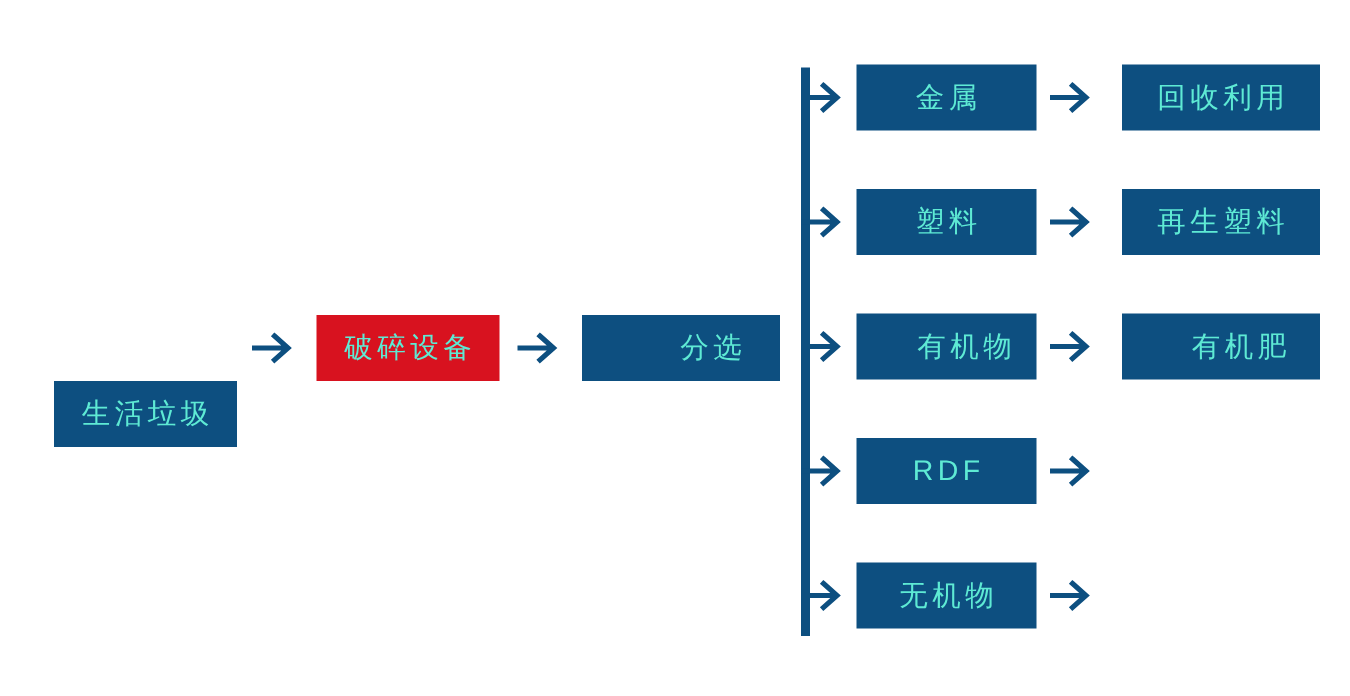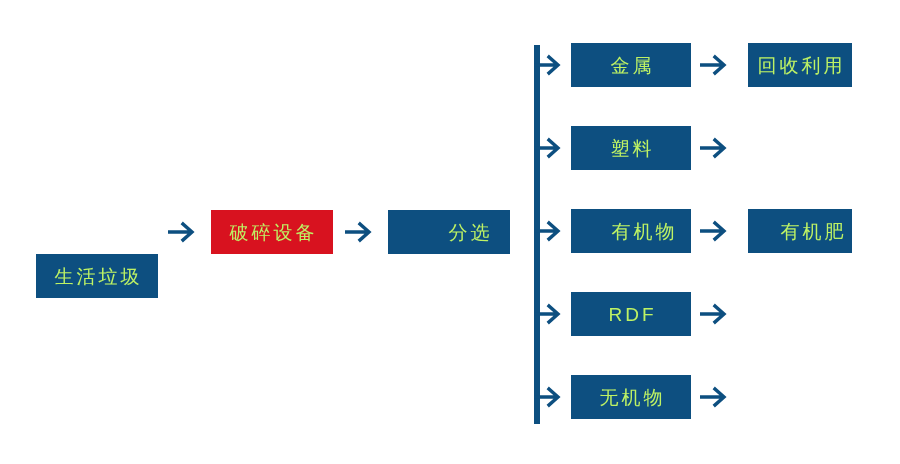--- a/index.html
+++ b/index.html
@@ -16,41 +16,41 @@
     height: 464px;
     background: #ffffff;
     overflow: hidden;
   }
   .node {
     position: absolute;
     display: flex;
     align-items: center;
     justify-content: center;
     box-sizing: border-box;
-    color: #bef264;
+    color: #5eead4;
     font-size: 19px;
     letter-spacing: 3px;
     text-indent: 3px;
     line-height: 1;
     font-weight: 400;
     white-space: nowrap;
     user-select: none;
   }
   .node.blue { background: #0d4f80; }
   .node.red  { background: #d8121f; }
 
   
   .main-row { top: 210px; height: 44px; }
   .n-waste   { left: 36px;  width: 122px; margin-top: 44px; }
   .n-crusher { left: 211px; width: 122px; }
-  .n-sort    { left: 388px; width: 122px; padding-left: 40px; }
+  .n-sort    { left: 388px; width: 132px; padding-left: 40px; }
 
   
   .col-mid   { left: 571px; width: 120px; height: 44px; }
-  .col-right { left: 748px; width: 104px; height: 44px; }
+  .col-right { left: 748px; width: 132px; height: 44px; }
 
   .arrow {
     position: absolute;
     width: 30px;
     height: 26px;
     color: #0d4f80;
   }
   .arrow svg { display: block; width: 100%; height: 100%; }
 
   
@@ -127,20 +127,21 @@
     <svg viewBox="0 0 30 26" aria-hidden="true">
       <path d="M1 13 H21 M15 5 L24 13 L15 21" fill="none" stroke="#0d4f80" stroke-width="3.4" stroke-linecap="square" stroke-linejoin="miter"></path>
     </svg>
   </div>
   <div class="node blue col-mid row2">塑料</div>
   <div class="arrow a-link r2">
     <svg viewBox="0 0 30 26" aria-hidden="true">
       <path d="M1 13 H21 M15 5 L24 13 L15 21" fill="none" stroke="#0d4f80" stroke-width="3.4" stroke-linecap="square" stroke-linejoin="miter"></path>
     </svg>
   </div>
+  <div class="node blue col-right row2">再生塑料</div>
 
   <div class="arrow a-branch r3">
     <svg viewBox="0 0 30 26" aria-hidden="true">
       <path d="M1 13 H21 M15 5 L24 13 L15 21" fill="none" stroke="#0d4f80" stroke-width="3.4" stroke-linecap="square" stroke-linejoin="miter"></path>
     </svg>
   </div>
   <div class="node blue col-mid row3">有机物</div>
   <div class="arrow a-link r3">
     <svg viewBox="0 0 30 26" aria-hidden="true">
       <path d="M1 13 H21 M15 5 L24 13 L15 21" fill="none" stroke="#0d4f80" stroke-width="3.4" stroke-linecap="square" stroke-linejoin="miter"></path>

